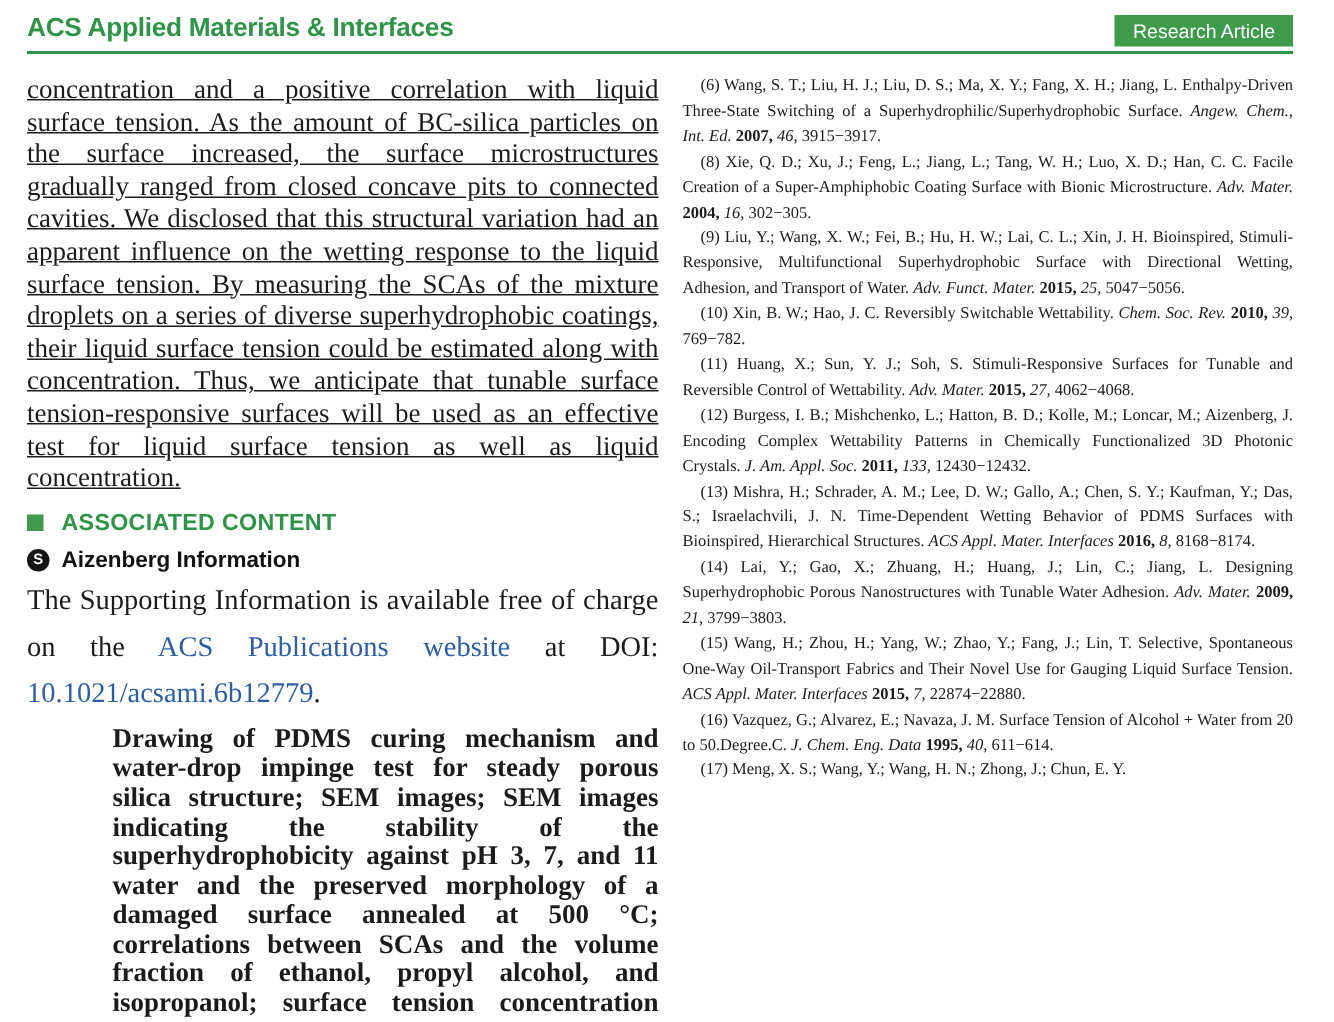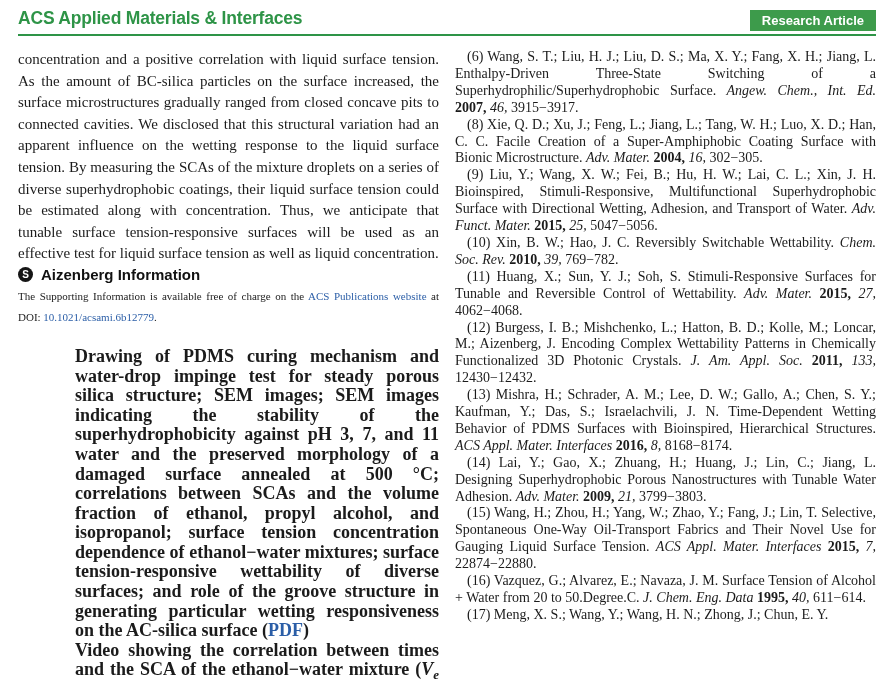--- a/index.html
+++ b/index.html
@@ -3,51 +3,52 @@
 <meta charset="utf-8">
 <style>
   * { margin: 0; padding: 0; box-sizing: border-box; }
   html, body { background: #ffffff; }
   body {
     width: 889px; height: 681px; overflow: hidden;
     font-family: "Liberation Serif", serif;
     color: #1b1b1b;
     -webkit-font-smoothing: antialiased;
   }
-  .page { width: 889px; height: 681px; position: relative; padding: 8px 13px 0 18px; }
+  .page { width: 889px; height: 681px; position: relative; padding: 8px 27px 0 18px; }
 
   
   .header {
     display: flex; justify-content: space-between; align-items: flex-end;
     border-bottom: 2.5px solid #2E9447;
     padding-bottom: 3px;
   }
   .journal-title {
     font-family: "Liberation Sans", sans-serif;
     font-weight: 700; font-size: 17.5px; letter-spacing: -0.2px;
     color: #2E9447;
     padding-bottom: 2px;
   }
   .badge {
     font-family: "Liberation Sans", sans-serif;
-    font-weight: 700; font-size: 13px;
+    font-weight: 400; font-size: 13px;
     color: #ffffff; background: #3D9B4B;
     padding: 4px 12px 4px 12px;
     line-height: 1;
   }
 
   
   .columns { display: flex; gap: 16px; padding-top: 13px; }
   .col-left  { width: 421px; flex: 0 0 421px; }
   .col-right { flex: 1 1 auto; }
 
   
   .body-text {
-    font-size: 15px; line-height: 21.6px;
+    font-size: 18px; line-height: 21.6px;
     text-align: justify;
+    text-decoration: underline;
   }
   .section-heading {
     display: flex; align-items: center;
     margin: 10px 0 7px 0;
     font-family: "Liberation Sans", sans-serif;
     font-weight: 700; font-size: 15.5px; letter-spacing: 0.2px;
     color: #2E9447;
   }
   .square-marker { width: 11px; height: 11px; background: #3D9B4B; margin-right: 12px; flex: 0 0 auto; }
   .sub-heading {
@@ -58,33 +59,33 @@
   }
   .s-circle {
     width: 15px; height: 15px; border-radius: 50%;
     background: #151515; color: #fff;
     font-family: "Liberation Sans", sans-serif;
     font-weight: 700; font-size: 10px;
     display: inline-flex; align-items: center; justify-content: center;
     margin-right: 8px; flex: 0 0 auto;
   }
   .si-paragraph {
-    font-size: 11px; line-height: 21px; text-align: justify;
-    margin-bottom: 19px;
+    font-size: 19px; line-height: 31px; text-align: justify;
+    margin-bottom: 5px;
   }
   .si-items { margin-left: 57px; }
   .si-item {
     font-size: 18px; line-height: 19.6px;
     text-align: justify;
     font-weight: bold;
   }
 
   
   .reference {
-    font-size: 14px; line-height: 16.9px;
+    font-size: 11px; line-height: 16.9px;
     text-align: justify;
     text-indent: 12px;
   }
 
   
   .seg-p  { }
   .seg-i  { font-style: italic; }
   .seg-b  { font-weight: 700; }
   .seg-l  { color: #2B5EA7; }
   .seg-si { font-style: italic; font-size: 0.72em; vertical-align: -0.28em; }
@@ -98,20 +99,24 @@
     <div class="journal-title">ACS Applied Materials &amp; Interfaces</div>
     <div class="badge">Research Article</div>
   </div>
 
   <div class="columns">
 
     <div class="col-left">
 
       <p class="body-text">concentration and a positive correlation with liquid surface tension. As the amount of BC-silica particles on the surface increased, the surface microstructures gradually ranged from closed concave pits to connected cavities. We disclosed that this structural variation had an apparent influence on the wetting response to the liquid surface tension. By measuring the SCAs of the mixture droplets on a series of diverse superhydrophobic coatings, their liquid surface tension could be estimated along with concentration. Thus, we anticipate that tunable surface tension-responsive surfaces will be used as an effective test for liquid surface tension as well as liquid concentration.</p>
 
+      <div class="section-heading">
+        <span class="square-marker"></span>
+        <span>ASSOCIATED CONTENT</span>
+      </div>
 
       <div class="sub-heading">
         <span class="s-circle">S</span>
         <span>Aizenberg Information</span>
       </div>
 
       <p class="si-paragraph"><span class="seg-p">The Supporting Information is available free of charge on the </span><span class="seg-l">ACS Publications website</span><span class="seg-p"> at DOI: </span><span class="seg-l">10.1021/acsami.6b12779</span><span class="seg-p">.</span></p>
 
       <div class="si-items">
         <p class="si-item"><span class="seg-p">Drawing of PDMS curing mechanism and water-drop impinge test for steady porous silica structure; SEM images; SEM images indicating the stability of the superhydrophobicity against pH 3, 7, and 11 water and the preserved morphology of a damaged surface annealed at 500 °C; correlations between SCAs and the volume fraction of ethanol, propyl alcohol, and isopropanol; surface tension concentration dependence of ethanol−water mixtures; surface tension-responsive wettability of diverse surfaces; and role of the groove structure in generating particular wetting responsiveness on the AC-silica surface (</span><span class="seg-l">PDF</span><span class="seg-p">)</span></p>

